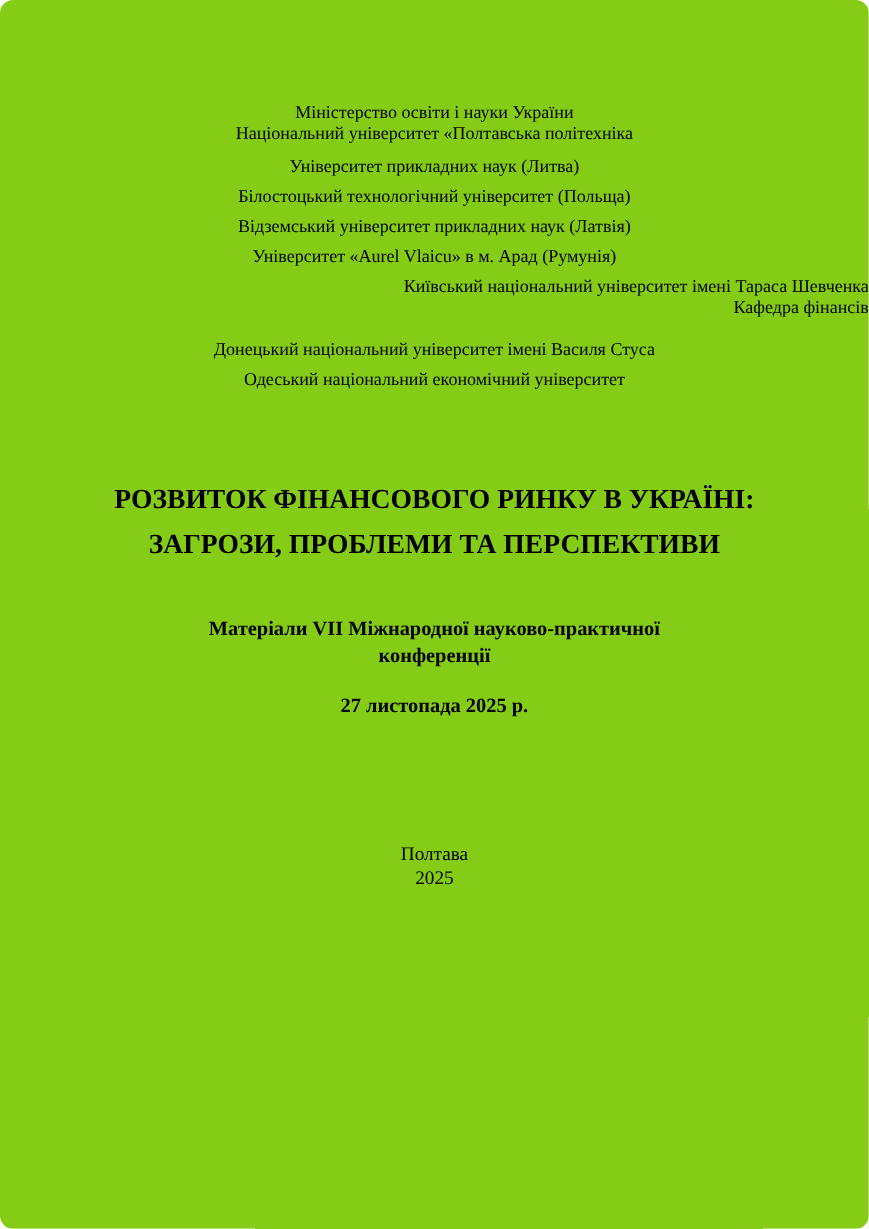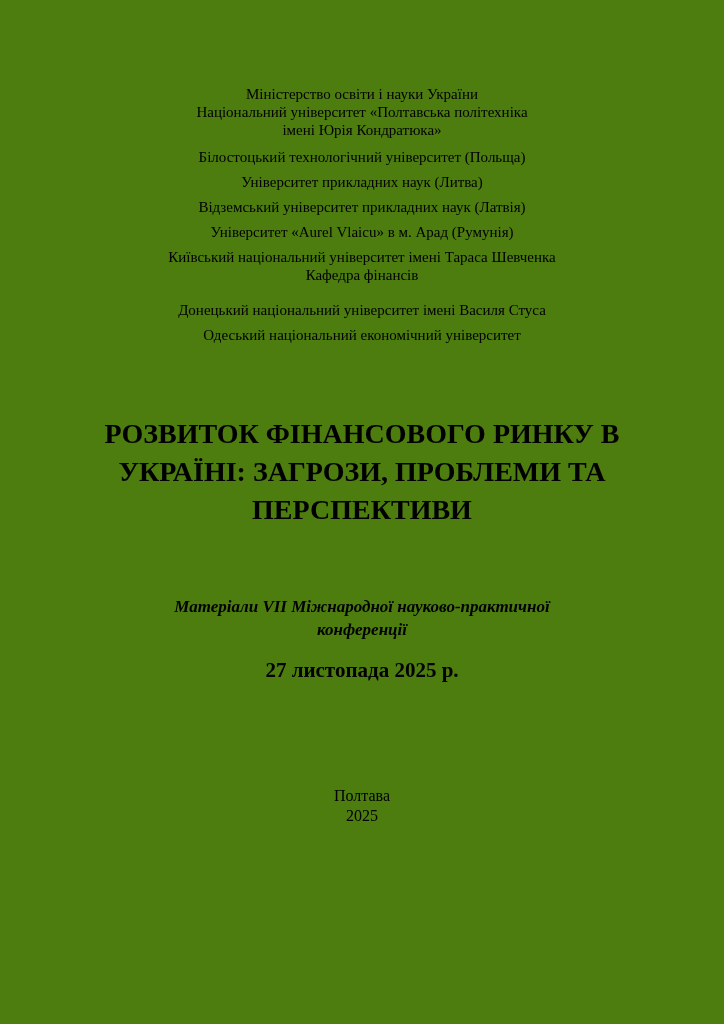--- a/index.html
+++ b/index.html
@@ -5,25 +5,26 @@
   html, body {
     margin: 0;
     padding: 0;
     background: #ffffff;
   }
   .page {
     position: relative;
     width: 724px;
     height: 1024px;
     margin: 0 auto;
-    background: #4d7c0f;
+    background: #84cc16;
     color: #000000;
     font-family: "Liberation Serif", "DejaVu Serif", serif;
     overflow: hidden;
     text-align: center;
+    border-radius: 11px;
   }
   
   .header-block {
     padding-top: 85px;
     font-size: 15px;
     line-height: 18px;
   }
   .header-block p {
     margin: 0;
   }
@@ -34,41 +35,41 @@
     line-height: 18px;
   }
   .org-line {
     margin: 0 0 7px 0;
   }
   .org-pair {
     margin: 0 0 17px 0;
   }
   .org-pair div {
     line-height: 18px;
+    text-align: right;
   }
   
   .doc-title {
     margin: 71px auto 0 auto;
     max-width: 580px;
-    font-size: 28px;
+    font-size: 23px;
     line-height: 38px;
     font-weight: bold;
   }
   
   .doc-subtitle {
-    margin: 66px auto 0 auto;
+    margin: 39px auto 0 auto;
     max-width: 460px;
     font-size: 17px;
     line-height: 23px;
     font-weight: bold;
-    font-style: italic;
   }
   .doc-date {
     margin: 18px auto 0 auto;
-    font-size: 21px;
+    font-size: 17px;
     line-height: 23px;
     font-weight: bold;
   }
   
   .imprint {
     margin-top: 104px;
     font-size: 16px;
     line-height: 20px;
   }
   .imprint p {
@@ -76,26 +77,25 @@
   }
 </style>
 </head>
 <body>
 
 <div class="page">
 
   <div class="header-block">
     <p>Міністерство освіти і науки України</p>
     <p>Національний університет «Полтавська політехніка</p>
-    <p>імені Юрія Кондратюка»</p>
   </div>
 
   <div class="orgs-block">
+    <p class="org-line">Університет прикладних наук (Литва)</p>
     <p class="org-line">Білостоцький технологічний університет (Польща)</p>
-    <p class="org-line">Університет прикладних наук (Литва)</p>
     <p class="org-line">Відземський університет прикладних наук (Латвія)</p>
     <p class="org-line">Університет «Aurel Vlaicu» в м. Арад (Румунія)</p>
 
     <div class="org-pair">
       <div>Київський національний університет імені Тараса Шевченка</div>
       <div>Кафедра фінансів</div>
     </div>
 
     <p class="org-line">Донецький національний університет імені Василя Стуса</p>
     <p class="org-line">Одеський національний економічний університет</p>

